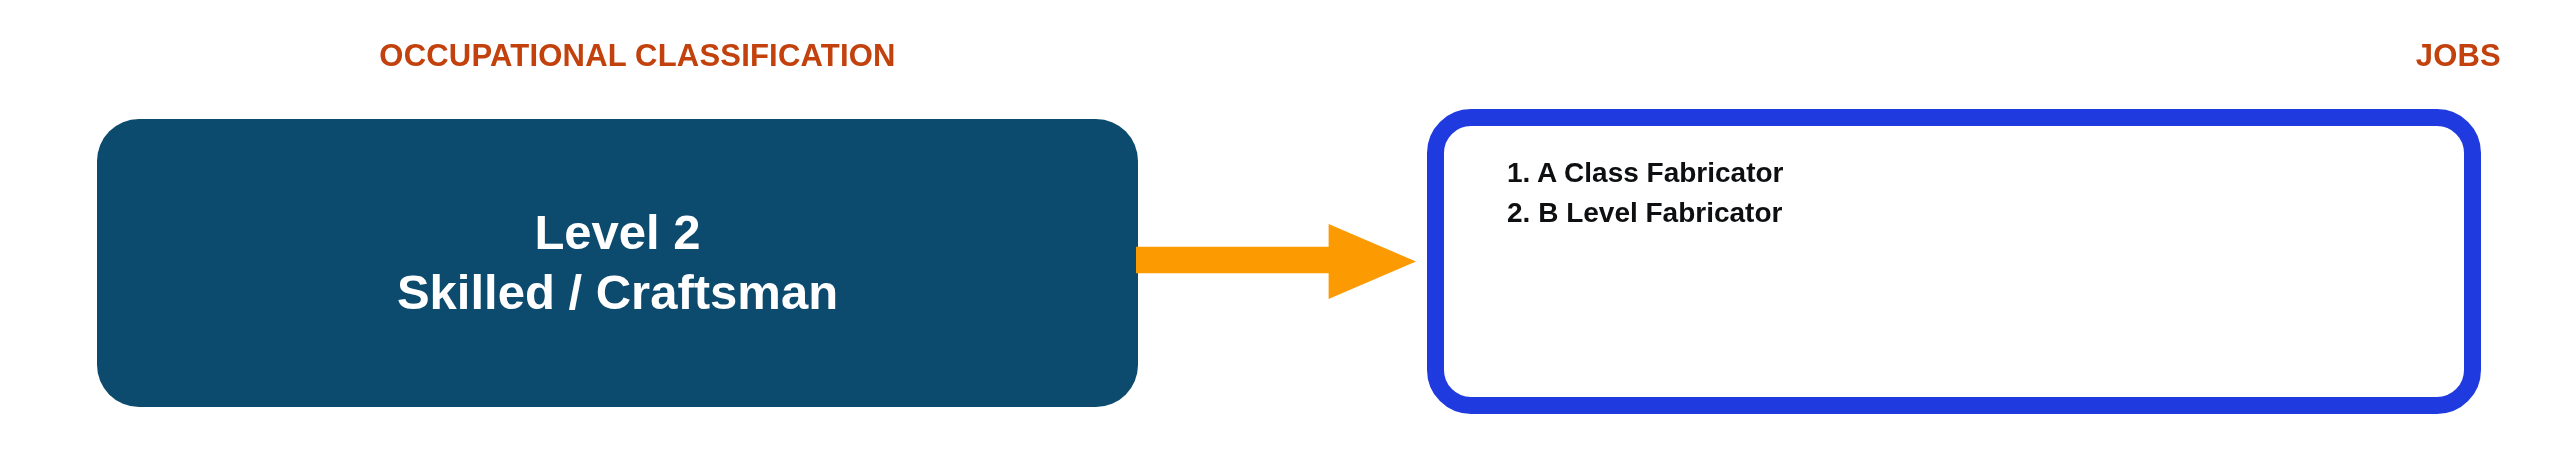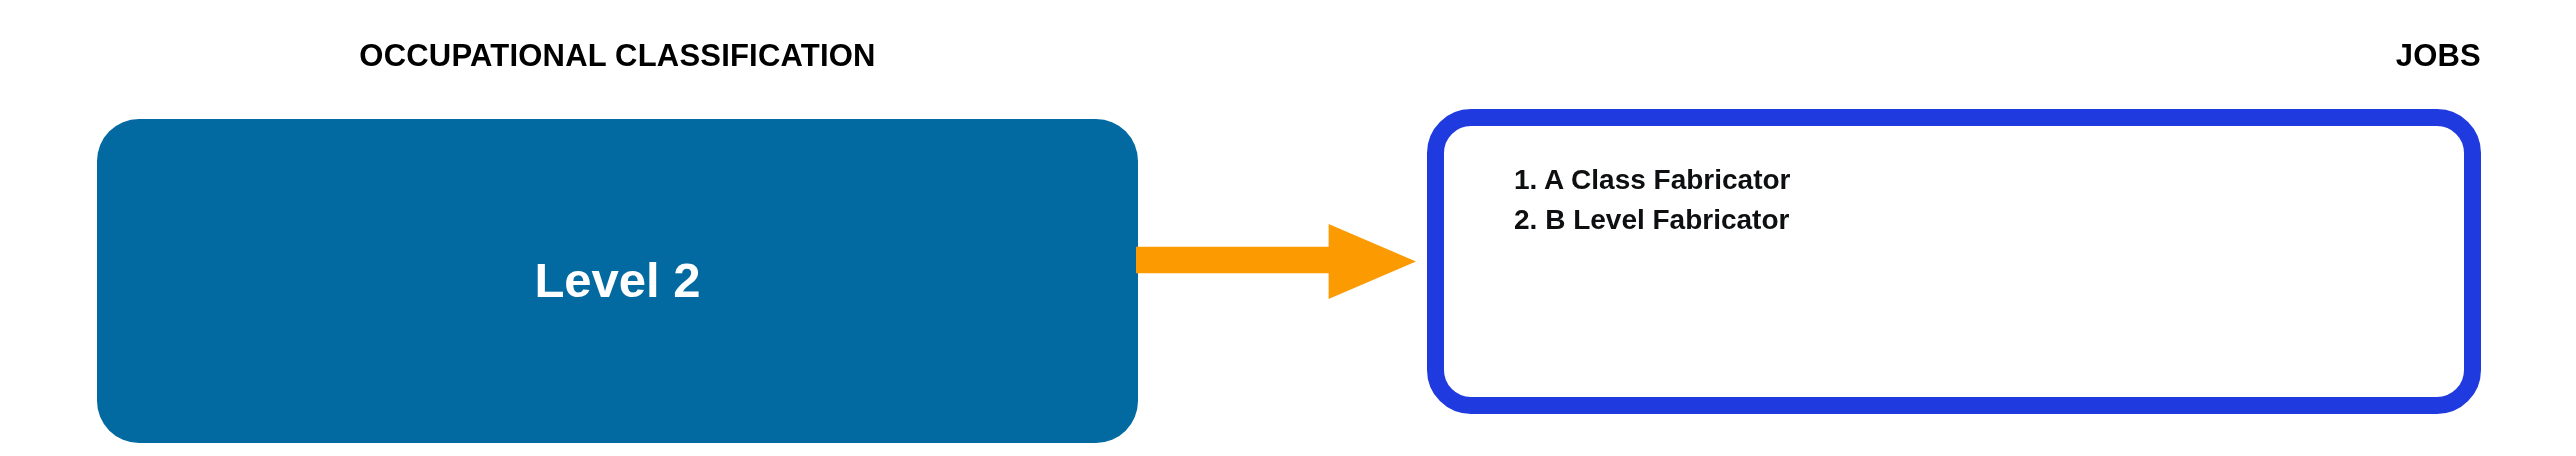--- a/index.html
+++ b/index.html
@@ -17,47 +17,48 @@
     width: 2576px;
     height: 457px;
     background: #ffffff;
     overflow: hidden;
   }
 
   
   .col-title {
     position: absolute;
     font-weight: bold;
-    color: #000000;
+    color: #c2410c;
     font-size: 31px;
     letter-spacing: 0.2px;
     line-height: 1;
     white-space: nowrap;
+    padding-left: 20px;
   }
   #title-left {
     left: 0;
     top: 40px;
     width: 1235px;
     text-align: center;
   }
   #title-right {
     left: 1427px;
     top: 40px;
     width: 1054px;
     text-align: right;
   }
 
   
   #level-panel {
     position: absolute;
     left: 97px;
     top: 119px;
     width: 1041px;
-    height: 324px;
-    background: #0369a1;
+    height: 288px;
+    background: #0c4a6e;
     border-radius: 42px;
     display: flex;
     flex-direction: column;
     align-items: center;
     justify-content: center;
     box-sizing: border-box;
   }
   #level-panel .line {
     color: #ffffff;
     font-weight: bold;
@@ -90,21 +91,21 @@
     height: 305px;
     box-sizing: border-box;
     background: #ffffff;
     border: 17px solid #1f3ade;
     border-radius: 44px;
   }
   #jobs-list {
     position: absolute;
     left: 62px;
     top: 26px;
-    margin: 8px;
+    margin: 1px;
     padding: 0;
     list-style: none;
   }
   #jobs-list li {
     color: #0d0f11;
     font-weight: bold;
     font-size: 28px;
     line-height: 1.42;
     white-space: nowrap;
   }
@@ -119,20 +120,21 @@
 <body>
 
 <div id="stage">
 
   <div class="col-title" id="title-left">OCCUPATIONAL CLASSIFICATION</div>
 
   <div class="col-title" id="title-right">JOBS</div>
 
   <div id="level-panel">
     <div class="line">Level 2</div>
+    <div class="line">Skilled / Craftsman</div>
   </div>
 
   <div id="flow-arrow">
     <svg viewBox="0 0 282 84" preserveAspectRatio="none" aria-hidden="true">
       <polygon points="0,27 194,27 194,4 282,42 194,80 194,54 0,54" fill="#fc9a02"></polygon>
     </svg>
   </div>
 
   <div id="jobs-panel">
     <ul id="jobs-list">

